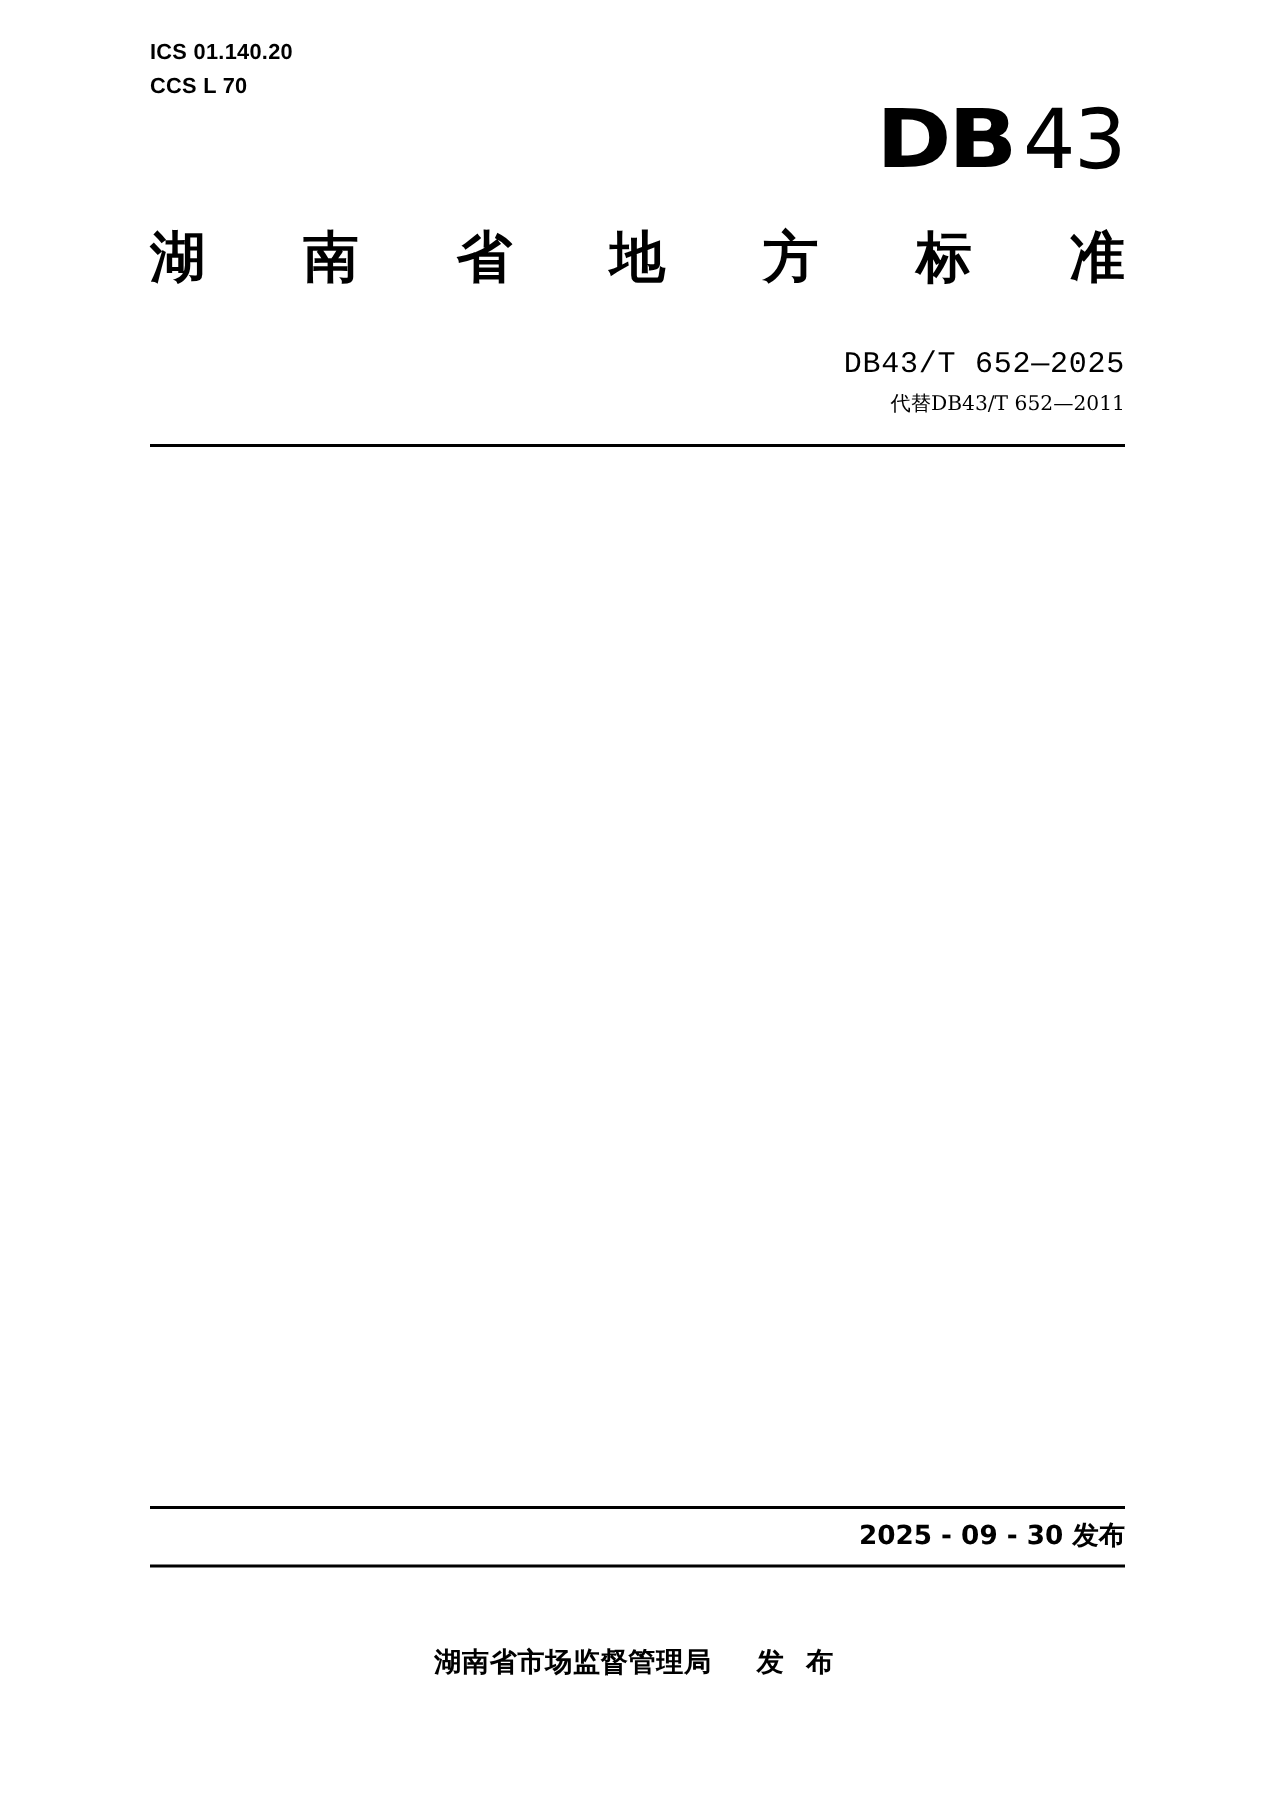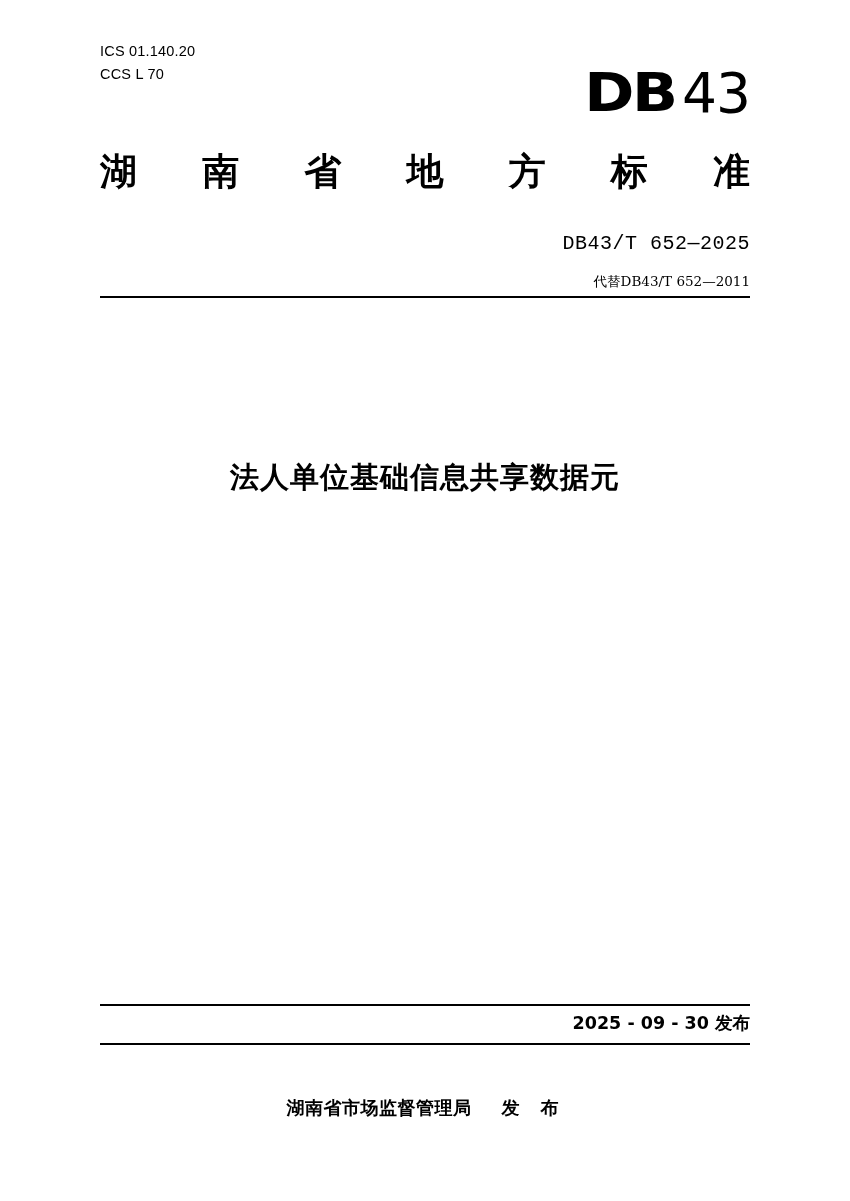--- a/index.html
+++ b/index.html
@@ -15,23 +15,23 @@
   .page {
     position: absolute;
     left: 0; top: 0;
     width: 850px; height: 1201px;
   }
 
   
   .codes {
     position: absolute;
     left: 100px;
-    top: 40px;
+    top: 24px;
     font-family: "Liberation Sans", sans-serif;
-    font-weight: normal;
+    font-weight: bold;
     font-size: 14.5px;
     line-height: 1.62;
     letter-spacing: 0.2px;
   }
   .codes div { white-space: nowrap; }
 
   
   .db43 {
     position: absolute;
     right: 100px;
@@ -82,21 +82,21 @@
   }
   .std-no .main {
     font-family: Liberation Mono, monospace;
     font-size: 20px;
     letter-spacing: 0.5px;
     white-space: nowrap;
   }
   .std-no .replace {
     font-family: "DejaVu Serif", serif;
     font-size: 13.5px;
-    margin-top: 18px;
+    margin-top: 5px;
     white-space: nowrap;
   }
 
   
   .rule-top {
     position: absolute;
     left: 100px;
     right: 100px;
     top: 296px;
     border-top: 2.5px solid #000;
@@ -152,21 +152,21 @@
     font-weight: bold;
   }
   .dates .d { white-space: nowrap; }
 
   
   .publisher {
     position: absolute;
     left: 0; right: 0;
     top: 1096px;
     text-align: center;
-    font-family: Liberation Mono, monospace;
+    font-family: Liberation Sans, sans-serif;
     font-weight: bold;
     font-size: 18px;
   }
   .publisher .org { letter-spacing: 0.5px; }
   .publisher .issue { margin-left: 30px; letter-spacing: 5px; }
   .publisher-row {
     display: inline-flex;
     align-items: baseline;
   }
 </style>
@@ -195,21 +195,20 @@
     <span>准</span>
   </div>
 
   <div class="std-no">
     <div class="main">DB43/T 652—2025</div>
     <div class="replace">代替DB43/T 652—2011</div>
   </div>
 
   <div class="rule-top"></div>
 
-  <div class="doc-title">法人单位基础信息共享数据元</div>
 
   <div class="rule-bottom-1"></div>
   <div class="dates">
     <span class="d">2025 - 09 - 30 发布</span>
   </div>
   <div class="rule-bottom-2"></div>
 
   <div class="publisher">
     <span class="publisher-row">
       <span class="org">湖南省市场监督管理局</span>

